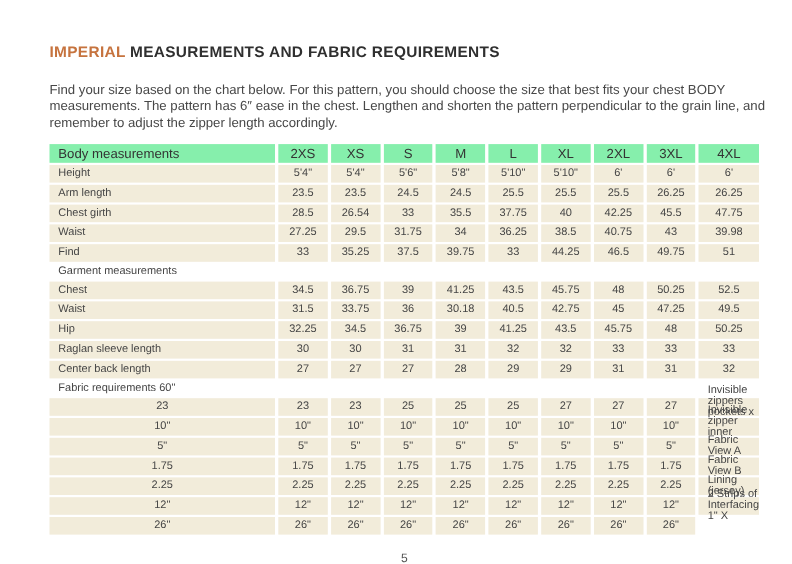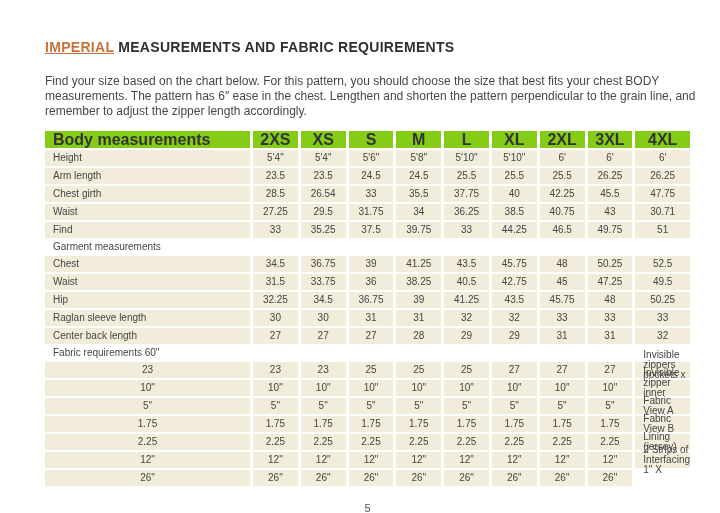--- a/index.html
+++ b/index.html
@@ -14,39 +14,39 @@
     width:720px;height:513px;overflow:hidden;
     background:#ffffff;
     font-family:"Liberation Sans", sans-serif;
     color:var(--body-ink);
   }
   .page{padding:39px 30px 0 45px;}
   .doc-title{
     font-size:14px;font-weight:bold;letter-spacing:.3px;
     color:var(--ink);white-space:nowrap;
   }
-  .doc-title .accent{color:var(--accent);text-decoration:underline;}
+  .doc-title .accent{color:var(--accent);}
   .intro{
     width:652px;font-size:12px;line-height:1.23;
     margin-top:19px;color:var(--body-ink);
   }
   .size-grid{
     margin-top:13px;width:645px;
     display:grid;
     grid-template-columns:205px repeat(9,1fr);
     column-gap:3px;row-gap:2px;
     font-size:10px;color:#454545;
   }
   .cell{
     height:16px;display:flex;align-items:center;justify-content:center;
     line-height:1;
   }
   .cell.beige{background:var(--beige);}
   .cell.label{justify-content:flex-start;padding-left:8px;}
-  .cell.head{font-weight:bold;font-size:16px;color:#333;background:#84cc16;height:17px;}
+  .cell.head{font-weight:normal;font-size:12px;color:#333;background:#86efac;height:17px;}
   .cell.section{
     grid-column:1/-1;background:#fff;justify-content:flex-start;
     padding-left:8px;height:14px;color:#454545;
   }
   .page-number{
     text-align:center;margin-top:16px;font-size:11px;color:#555;
   }
 </style>
 </head>
 <body>
@@ -102,21 +102,21 @@
       <div class="cell beige">47.75</div>
       <div class="cell label beige">Waist</div>
       <div class="cell beige">27.25</div>
       <div class="cell beige">29.5</div>
       <div class="cell beige">31.75</div>
       <div class="cell beige">34</div>
       <div class="cell beige">36.25</div>
       <div class="cell beige">38.5</div>
       <div class="cell beige">40.75</div>
       <div class="cell beige">43</div>
-      <div class="cell beige">30.71</div>
+      <div class="cell beige">39.98</div>
       <div class="cell label beige">Find</div>
       <div class="cell beige">33</div>
       <div class="cell beige">35.25</div>
       <div class="cell beige">37.5</div>
       <div class="cell beige">39.75</div>
       <div class="cell beige">33</div>
       <div class="cell beige">44.25</div>
       <div class="cell beige">46.5</div>
       <div class="cell beige">49.75</div>
       <div class="cell beige">51</div>
@@ -128,21 +128,21 @@
       <div class="cell beige">41.25</div>
       <div class="cell beige">43.5</div>
       <div class="cell beige">45.75</div>
       <div class="cell beige">48</div>
       <div class="cell beige">50.25</div>
       <div class="cell beige">52.5</div>
       <div class="cell label beige">Waist</div>
       <div class="cell beige">31.5</div>
       <div class="cell beige">33.75</div>
       <div class="cell beige">36</div>
-      <div class="cell beige">38.25</div>
+      <div class="cell beige">30.18</div>
       <div class="cell beige">40.5</div>
       <div class="cell beige">42.75</div>
       <div class="cell beige">45</div>
       <div class="cell beige">47.25</div>
       <div class="cell beige">49.5</div>
       <div class="cell label beige">Hip</div>
       <div class="cell beige">32.25</div>
       <div class="cell beige">34.5</div>
       <div class="cell beige">36.75</div>
       <div class="cell beige">39</div>

